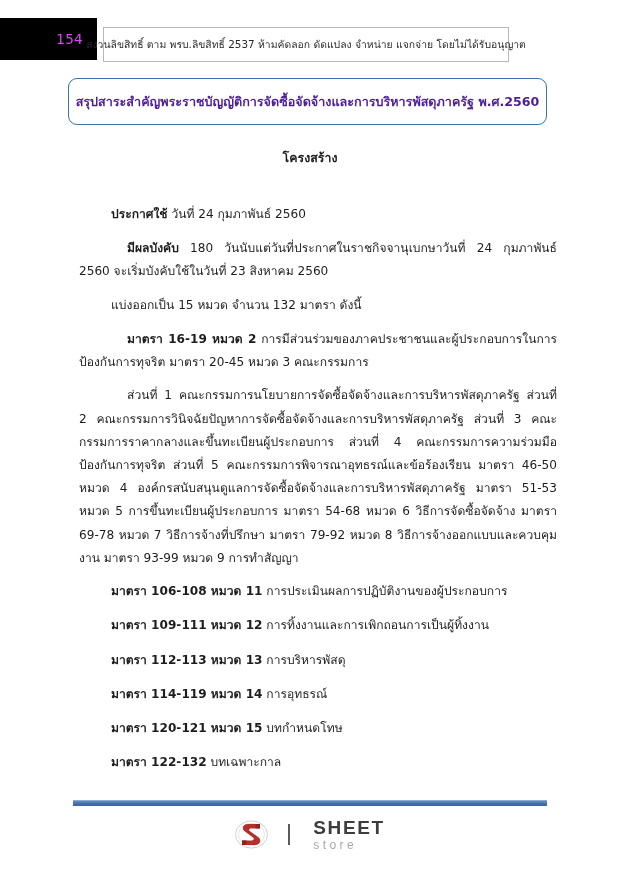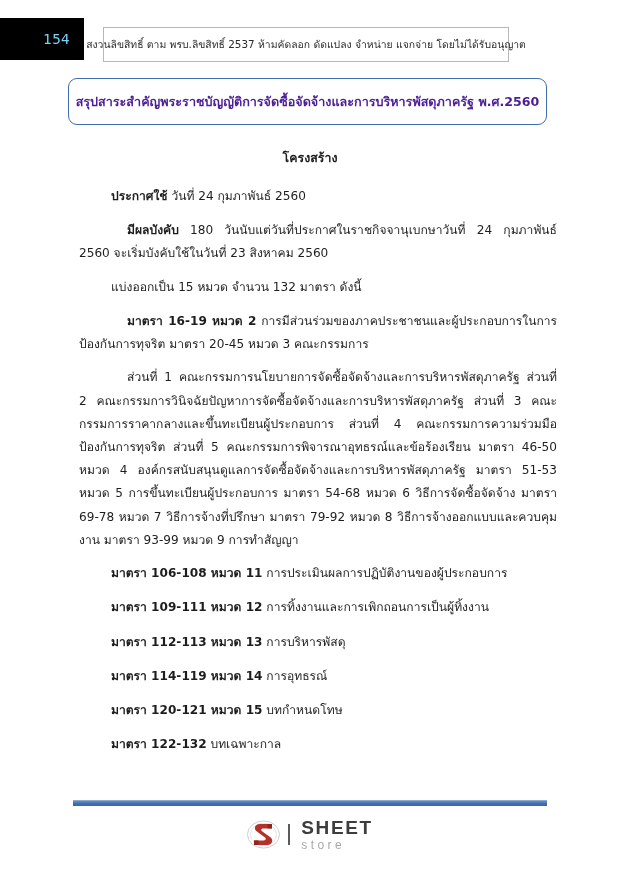--- a/index.html
+++ b/index.html
@@ -28,24 +28,24 @@
     position: absolute;
     top: 18px;
     left: 0;
     width: 620px;
     height: 42px;
   }
   .page-number-box {
     position: absolute;
     left: 0;
     top: 0;
-    width: 84px;
+    width: 97px;
     height: 42px;
     background: #000000;
-    color: #7dd3fc;
+    color: #d946ef;
     font-size: 13.5px;
     display: flex;
     align-items: center;
     justify-content: flex-end;
     padding-right: 14px;
     box-sizing: border-box;
     letter-spacing: 0.3px;
   }
   .copyright-box {
     position: absolute;
@@ -94,21 +94,21 @@
     position: absolute;
     left: 63px;
     top: 148px;
     width: 494px;
   }
   .section-heading {
     text-align: center;
     font-size: 12.4px;
     font-weight: bold;
     color: #1d1d1d;
-    margin: 0 0 18px 0;
+    margin: 0 0 36px 0;
   }
   .para {
     font-size: 12.1px;
     line-height: 1.92;
     color: #1d1d1d;
     margin: 0 0 10px 16px;
     text-align: left;
   }
   .para.indent {
     text-indent: 48px;
@@ -137,21 +137,21 @@
     box-sizing: border-box;
   }
   .footer-logo {
     position: absolute;
     left: 0;
     top: 818px;
     width: 620px;
     display: flex;
     align-items: center;
     justify-content: center;
-    gap: 4px;
+    gap: 16px;
   }
   .logo-mark {
     position: relative;
     width: 33px;
     height: 31px;
     display: inline-block;
   }
   .logo-mark svg { display: block; }
   .logo-divider {
     width: 2px;

